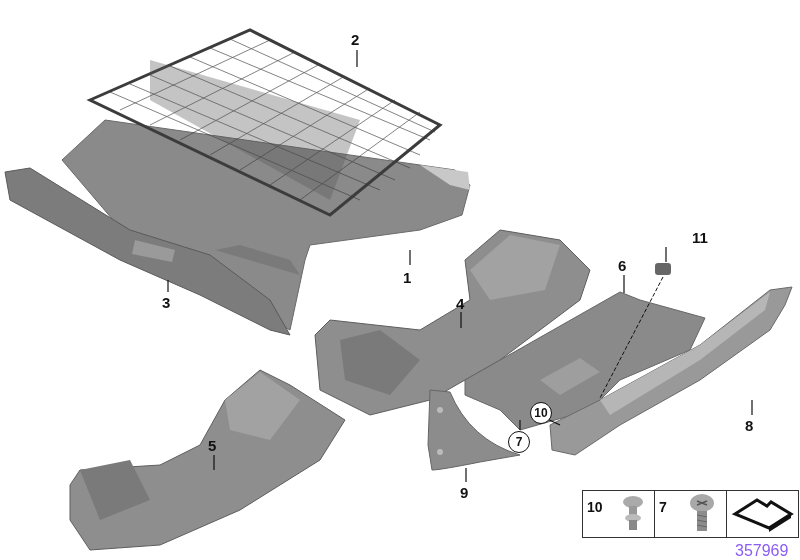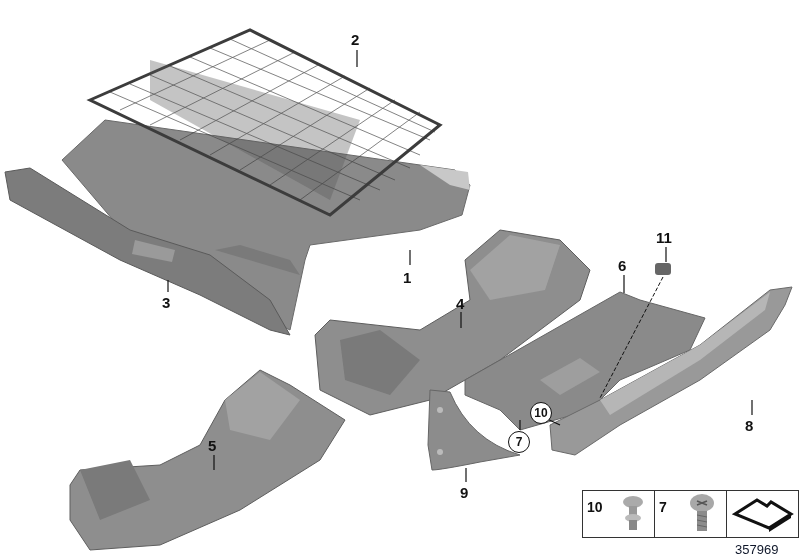--- a/index.html
+++ b/index.html
@@ -4,21 +4,21 @@
   <style>
     html, body { margin: 0; padding: 0; background: #ffffff; }
     body { width: 800px; height: 560px; position: relative; overflow: hidden; font-family: "Liberation Sans", sans-serif; }
     .canvas { position: absolute; left: 0; top: 0; width: 800px; height: 560px; }
     .callout { position: absolute; font-family: "Liberation Sans", sans-serif; font-weight: bold; font-size: 15px; color: #111; line-height: 1; }
     .callout.circled { width: 20px; height: 20px; border: 1.5px solid #111; border-radius: 50%; background: #fff; font-size: 12px; display: flex; align-items: center; justify-content: center; }
     .legend { position: absolute; left: 582px; top: 490px; width: 215px; height: 46px; border: 1px solid #333; display: flex; background: #fff; }
     .legend-cell { position: relative; border-right: 1px solid #333; flex: 1; }
     .legend-cell:last-child { border-right: none; }
     .legend-num { position: absolute; left: 4px; top: 8px; font-weight: bold; font-size: 14px; color: #111; }
-    .diagram-id { position: absolute; left: 735px; top: 542px; font-size: 13px; color: #0f172a; }
+    .diagram-id { position: absolute; left: 735px; top: 542px; font-size: 16px; color: #8b5cf6; }
   </style>
 </head>
 <body>
 
 <svg class="canvas" viewBox="0 0 800 560" xmlns="http://www.w3.org/2000/svg">
 
   <g>
     <polygon points="62,160 105,120 455,170 470,185 462,215 420,230 310,245 305,260 290,330 270,320 200,280 130,240" fill="#8a8a8a" stroke="#6a6a6a" stroke-width="1"></polygon>
     <polygon points="420,165 468,172 470,190 450,185" fill="#c8c8c8"></polygon>
     <polygon points="215,250 240,245 290,260 300,275" fill="#7a7a7a"></polygon>
@@ -102,21 +102,21 @@
 <div class="callout" style="left:403px;top:270px;">1</div>
 <div class="callout" style="left:351px;top:32px;">2</div>
 <div class="callout" style="left:162px;top:295px;">3</div>
 <div class="callout" style="left:456px;top:296px;">4</div>
 <div class="callout" style="left:208px;top:438px;">5</div>
 <div class="callout" style="left:618px;top:258px;">6</div>
 <div class="callout circled" style="left:508px;top:431px;">7</div>
 <div class="callout" style="left:745px;top:418px;">8</div>
 <div class="callout" style="left:460px;top:485px;">9</div>
 <div class="callout circled" style="left:530px;top:402px;">10</div>
-<div class="callout" style="left:656px;top:230px;">11</div>
+<div class="callout" style="left:692px;top:230px;">11</div>
 
 <div class="legend">
   <div class="legend-cell">
     <span class="legend-num">10</span>
     <svg width="30" height="40" style="position:absolute;left:35px;top:3px;">
       <ellipse cx="15" cy="8" rx="10" ry="6" fill="#aaa"></ellipse>
       <rect x="11" y="12" width="8" height="10" fill="#999"></rect>
       <ellipse cx="15" cy="24" rx="8" ry="4" fill="#bbb"></ellipse>
       <rect x="11" y="26" width="8" height="10" fill="#888"></rect>
     </svg>

